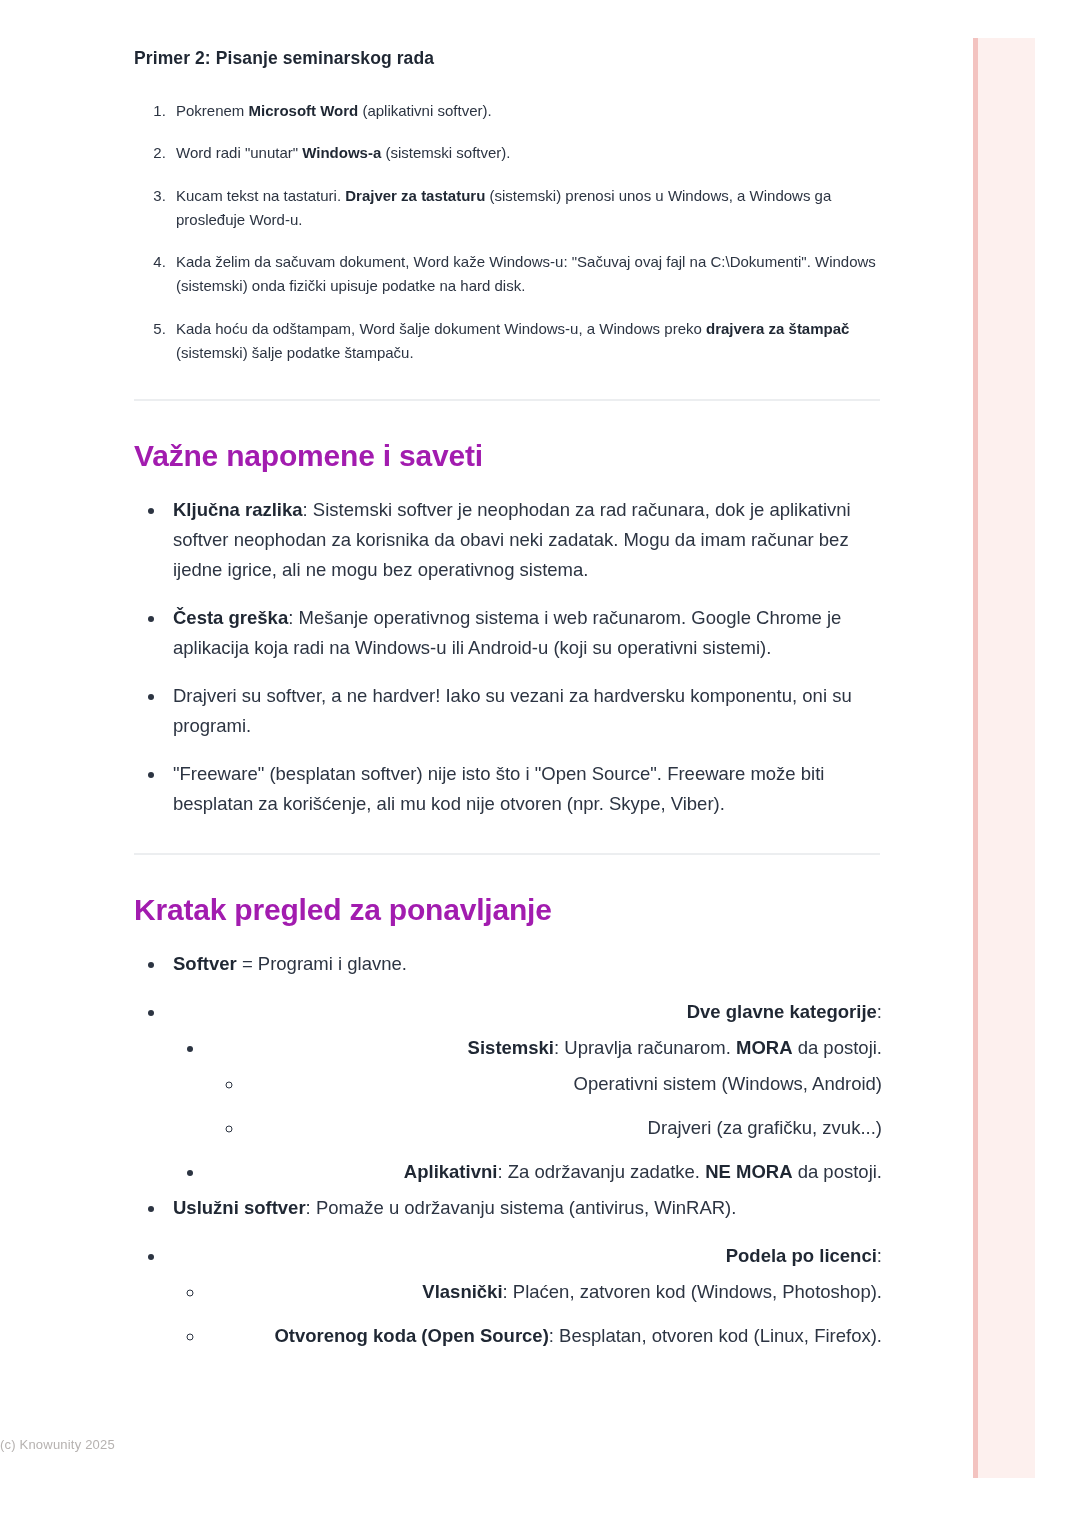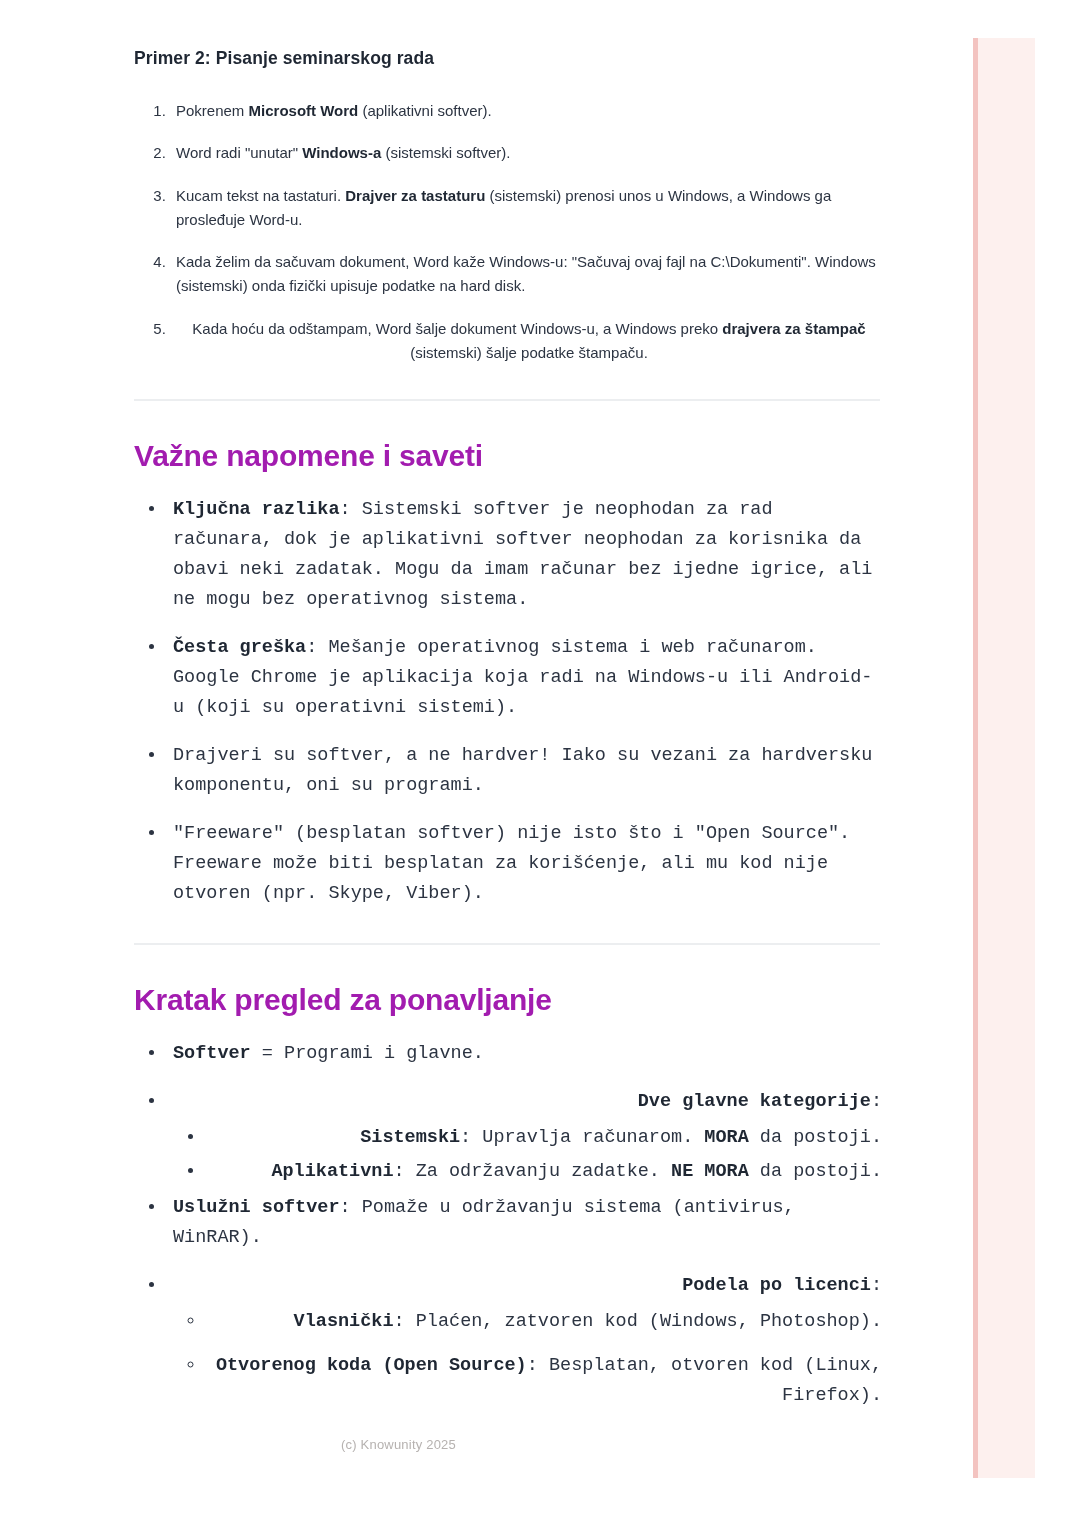--- a/index.html
+++ b/index.html
@@ -82,34 +82,33 @@
     padding-left: 36px;
     list-style-type: decimal;
   }
   ol.numbered > li {
     font-size: 15px;
     line-height: 1.62;
     margin-bottom: 18px;
     padding-left: 6px;
     color: #2c3442;
   }
-  ol.numbered > li:last-child { margin-bottom: 0; text-align: center; }
+  ol.numbered > li:last-child { margin-bottom: 0; }
 
   ul.level1 {
     margin: 0;
     padding-left: 32px;
     list-style-type: disc;
   }
   ul.level1 > li {
     font-size: 18.5px;
     line-height: 1.62;
     margin-bottom: 18px;
     padding-left: 7px;
     color: #2c3442;
-    font-family: Liberation Mono, monospace;
   }
   ul.level1 > li:last-child { margin-bottom: 0; }
 
   ul.level2 {
     margin: 6px 0 0 0;
     padding-left: 32px;
     list-style-type: disc;
   }
   ul.level2 > li {
     font-size: 18.5px;
@@ -134,21 +133,21 @@
   .tight { margin-bottom: 6px !important; text-align: right; }
 
   b, strong { font-weight: bold; color: #1f2733; }
 
   
   #watermark {
     position: absolute;
     left: 0;
     top: 1437px;
     width: 819px;
-    text-align: center;
+    text-align: left;
     padding-right: 22px;
     font-size: 13px;
     color: #b6b2b0;
     letter-spacing: 0.2px;
   }
 </style>
 </head>
 <body>
 
 <div id="side-strip"></div>
@@ -206,20 +205,24 @@
         <b>Softver</b><span> = Programi i glavne.</span>
       </li>
 
       <li class="tight">
         <b>Dve glavne kategorije</b><span>:</span>
 
         <ul class="level2">
           <li>
             <b>Sistemski</b><span>: Upravlja računarom. </span><b>MORA</b><span> da postoji.</span>
 
+            <ul class="level3">
+              <li>Operativni sistem (Windows, Android)</li>
+              <li>Drajveri (za grafičku, zvuk...)</li>
+            </ul>
           </li>
 
           <li>
             <b>Aplikativni</b><span>: Za održavanju zadatke. </span><b>NE MORA</b><span> da postoji.</span>
 
           </li>
         </ul>
       </li>
 
       <li>

